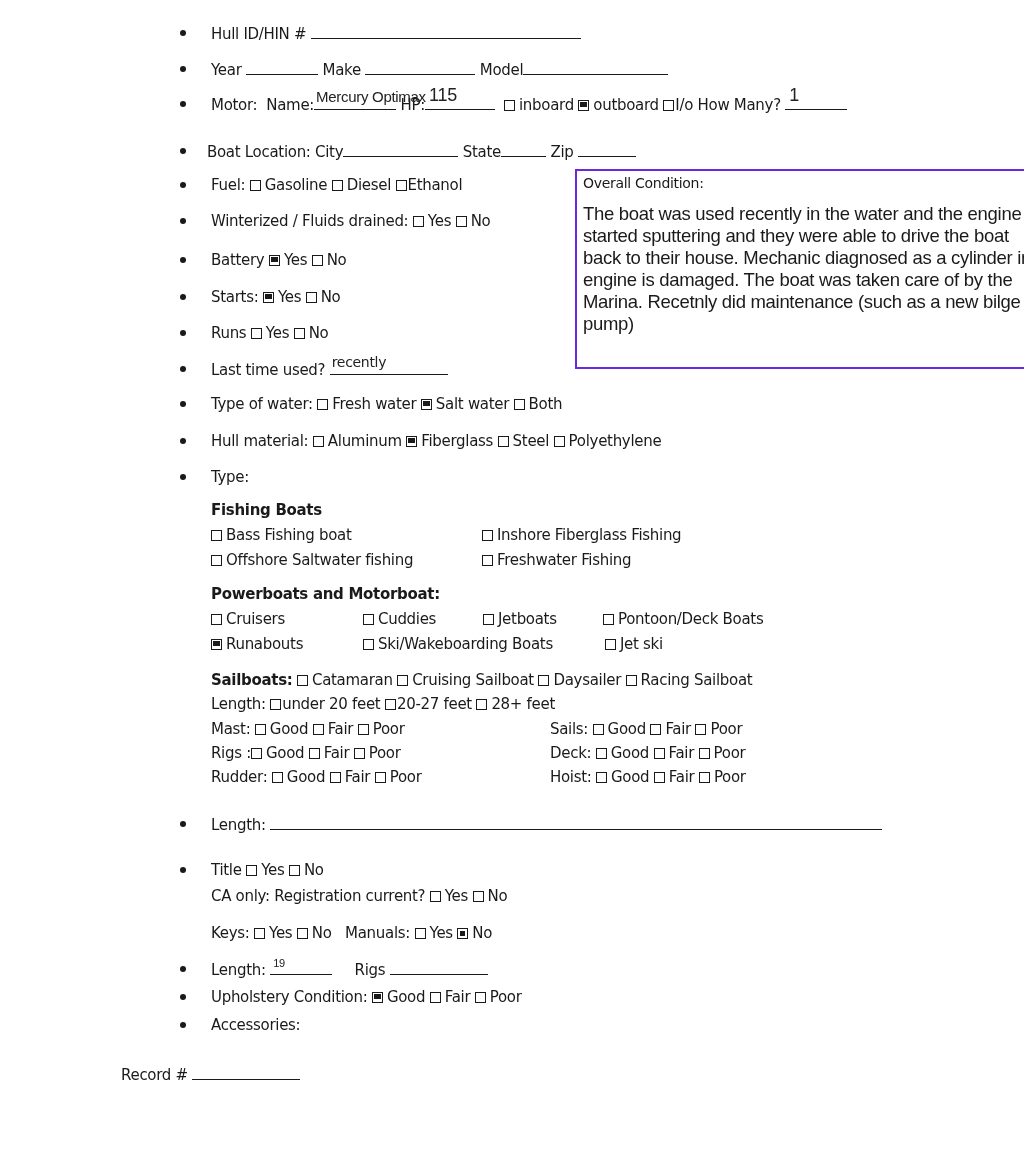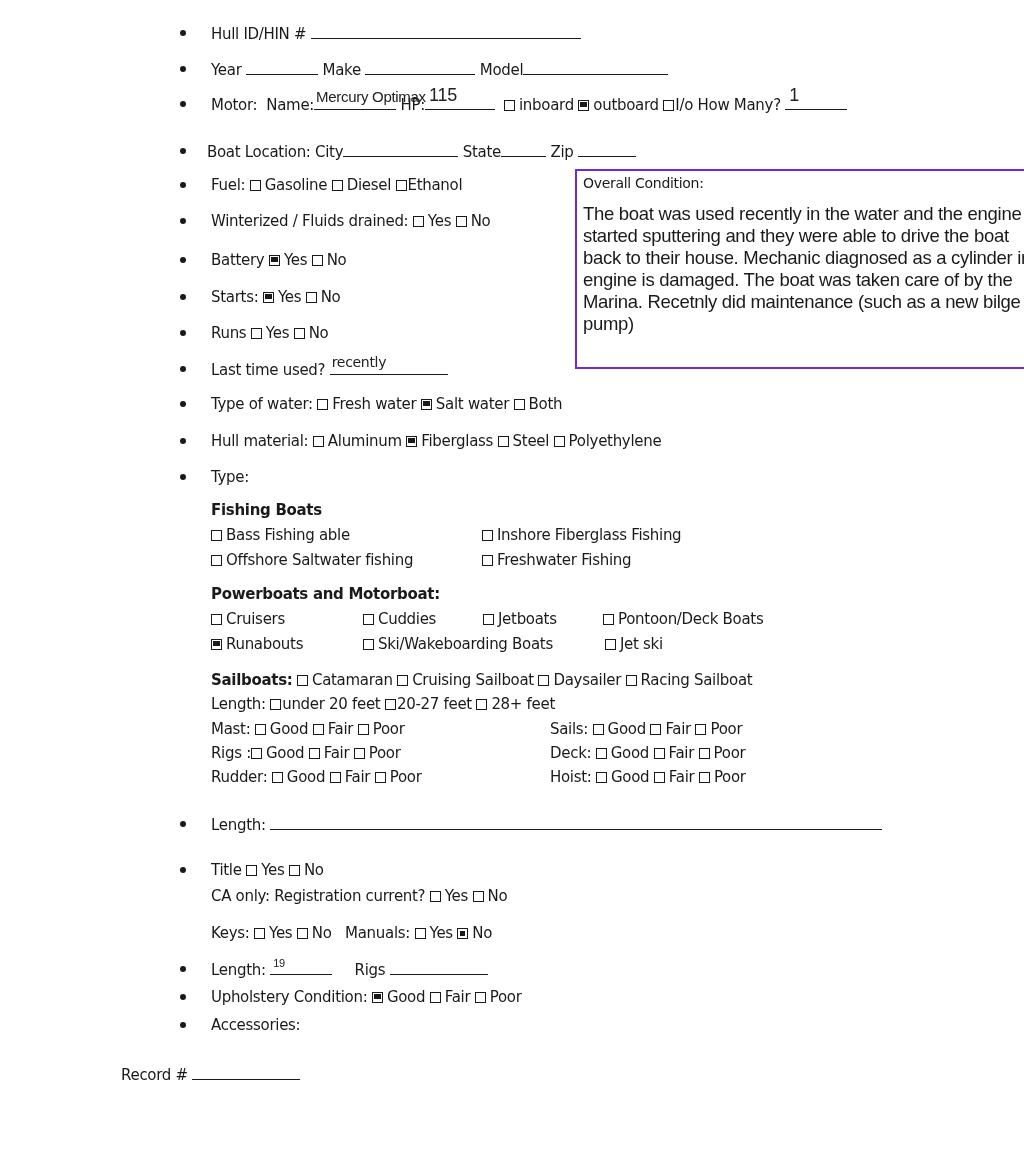--- a/index.html
+++ b/index.html
@@ -122,21 +122,21 @@
     <span class="cb checked"></span><span>Fiberglass</span>
     <span class="cb"></span><span>Steel</span>
     <span class="cb"></span><span>Polyethylene</span>
   </div>
 
   <div class="bullet" style="top:474px"></div>
   <div class="abs" style="left:211px; top:468px">Type:</div>
 
   <div class="abs bold" style="left:211px; top:501px">Fishing Boats</div>
   <div class="abs" style="left:211px; top:526px">
-    <span class="cb"></span><span>Bass Fishing able</span>
+    <span class="cb"></span><span>Bass Fishing boat</span>
   </div>
   <div class="abs" style="left:482px; top:526px">
     <span class="cb"></span><span>Inshore Fiberglass Fishing</span>
   </div>
   <div class="abs" style="left:211px; top:551px">
     <span class="cb"></span><span>Offshore Saltwater fishing</span>
   </div>
   <div class="abs" style="left:482px; top:551px">
     <span class="cb"></span><span>Freshwater Fishing</span>
   </div>

